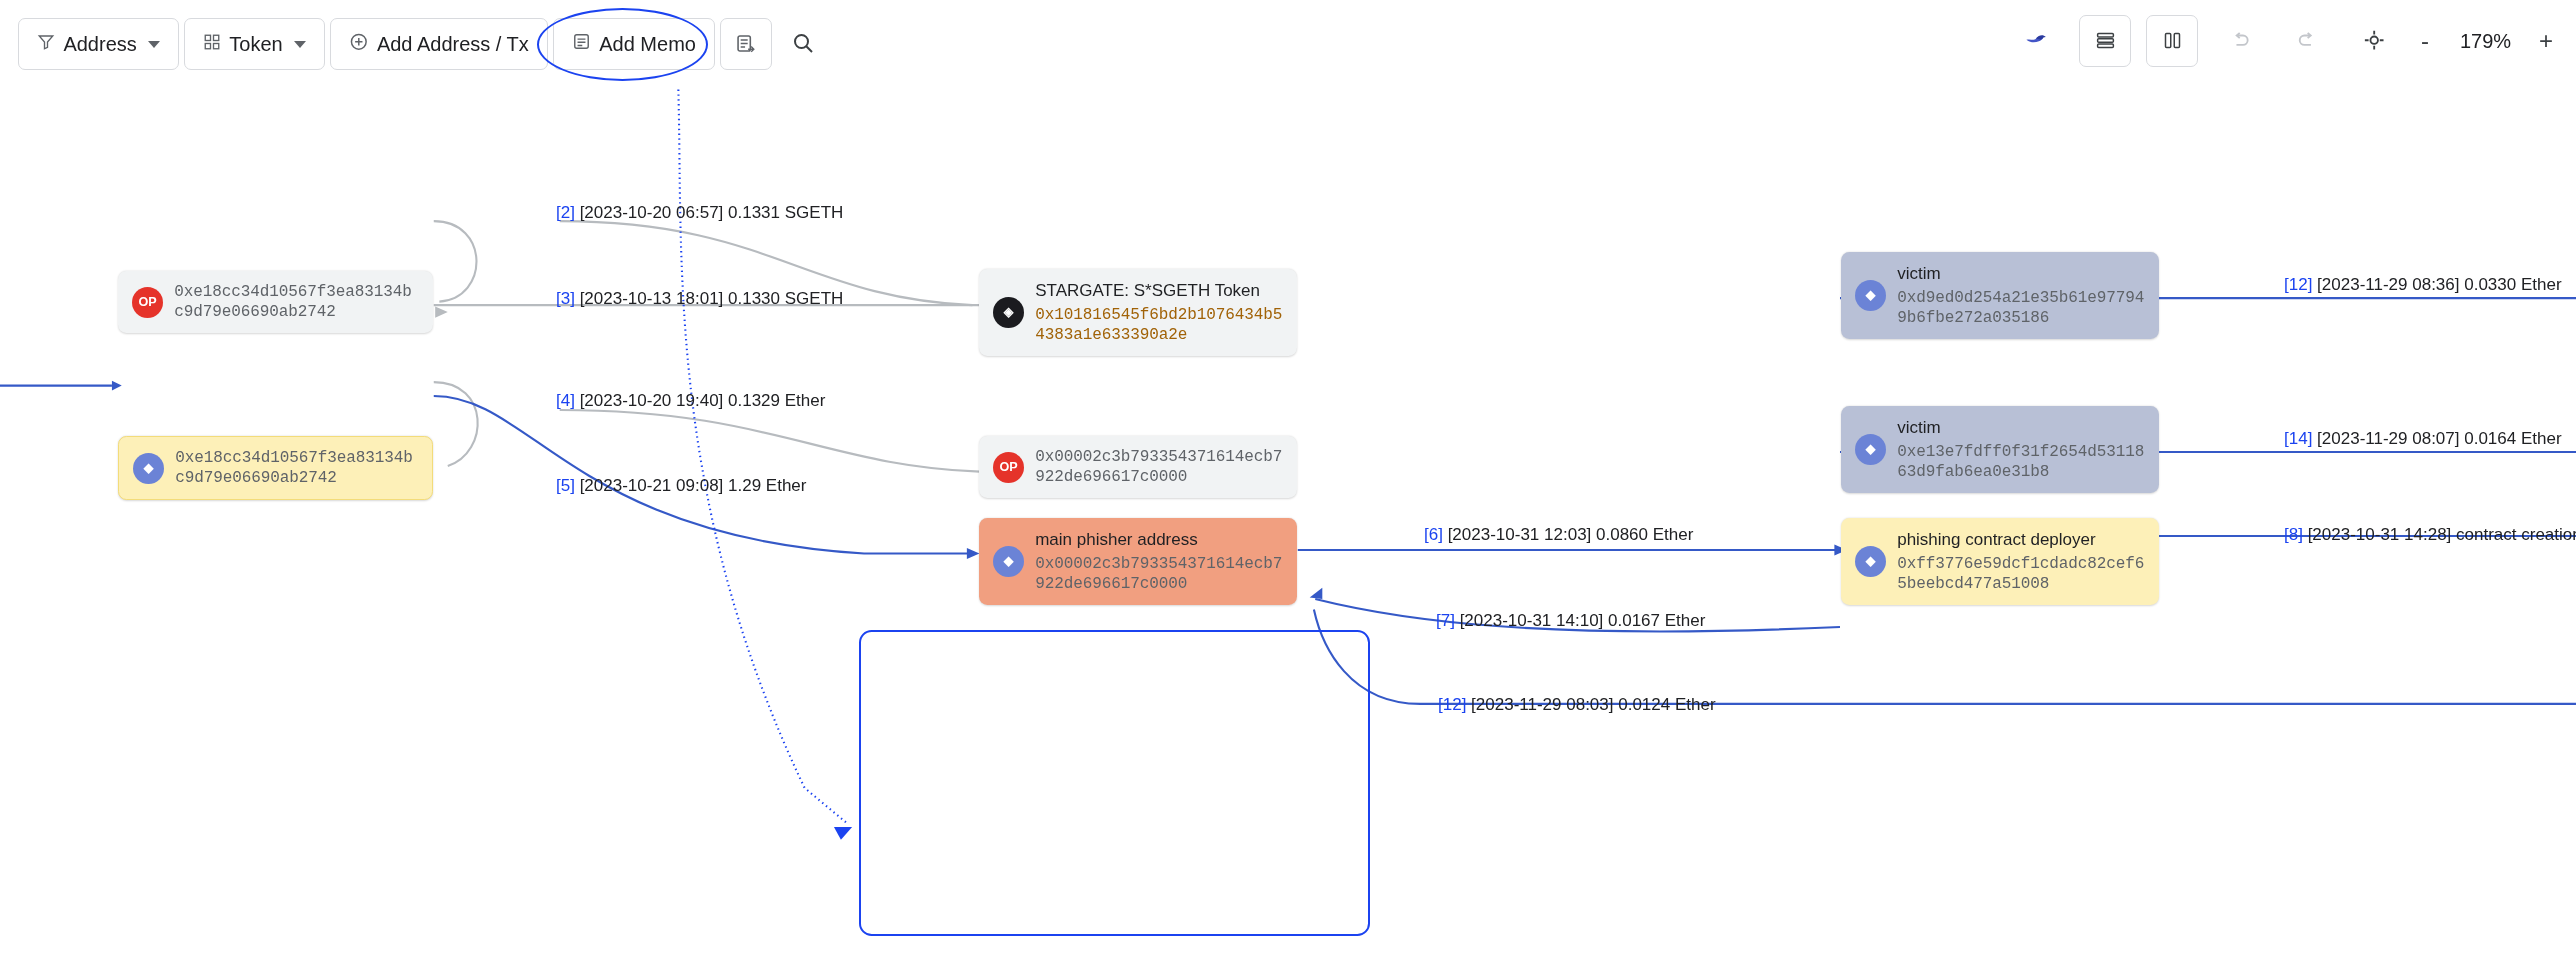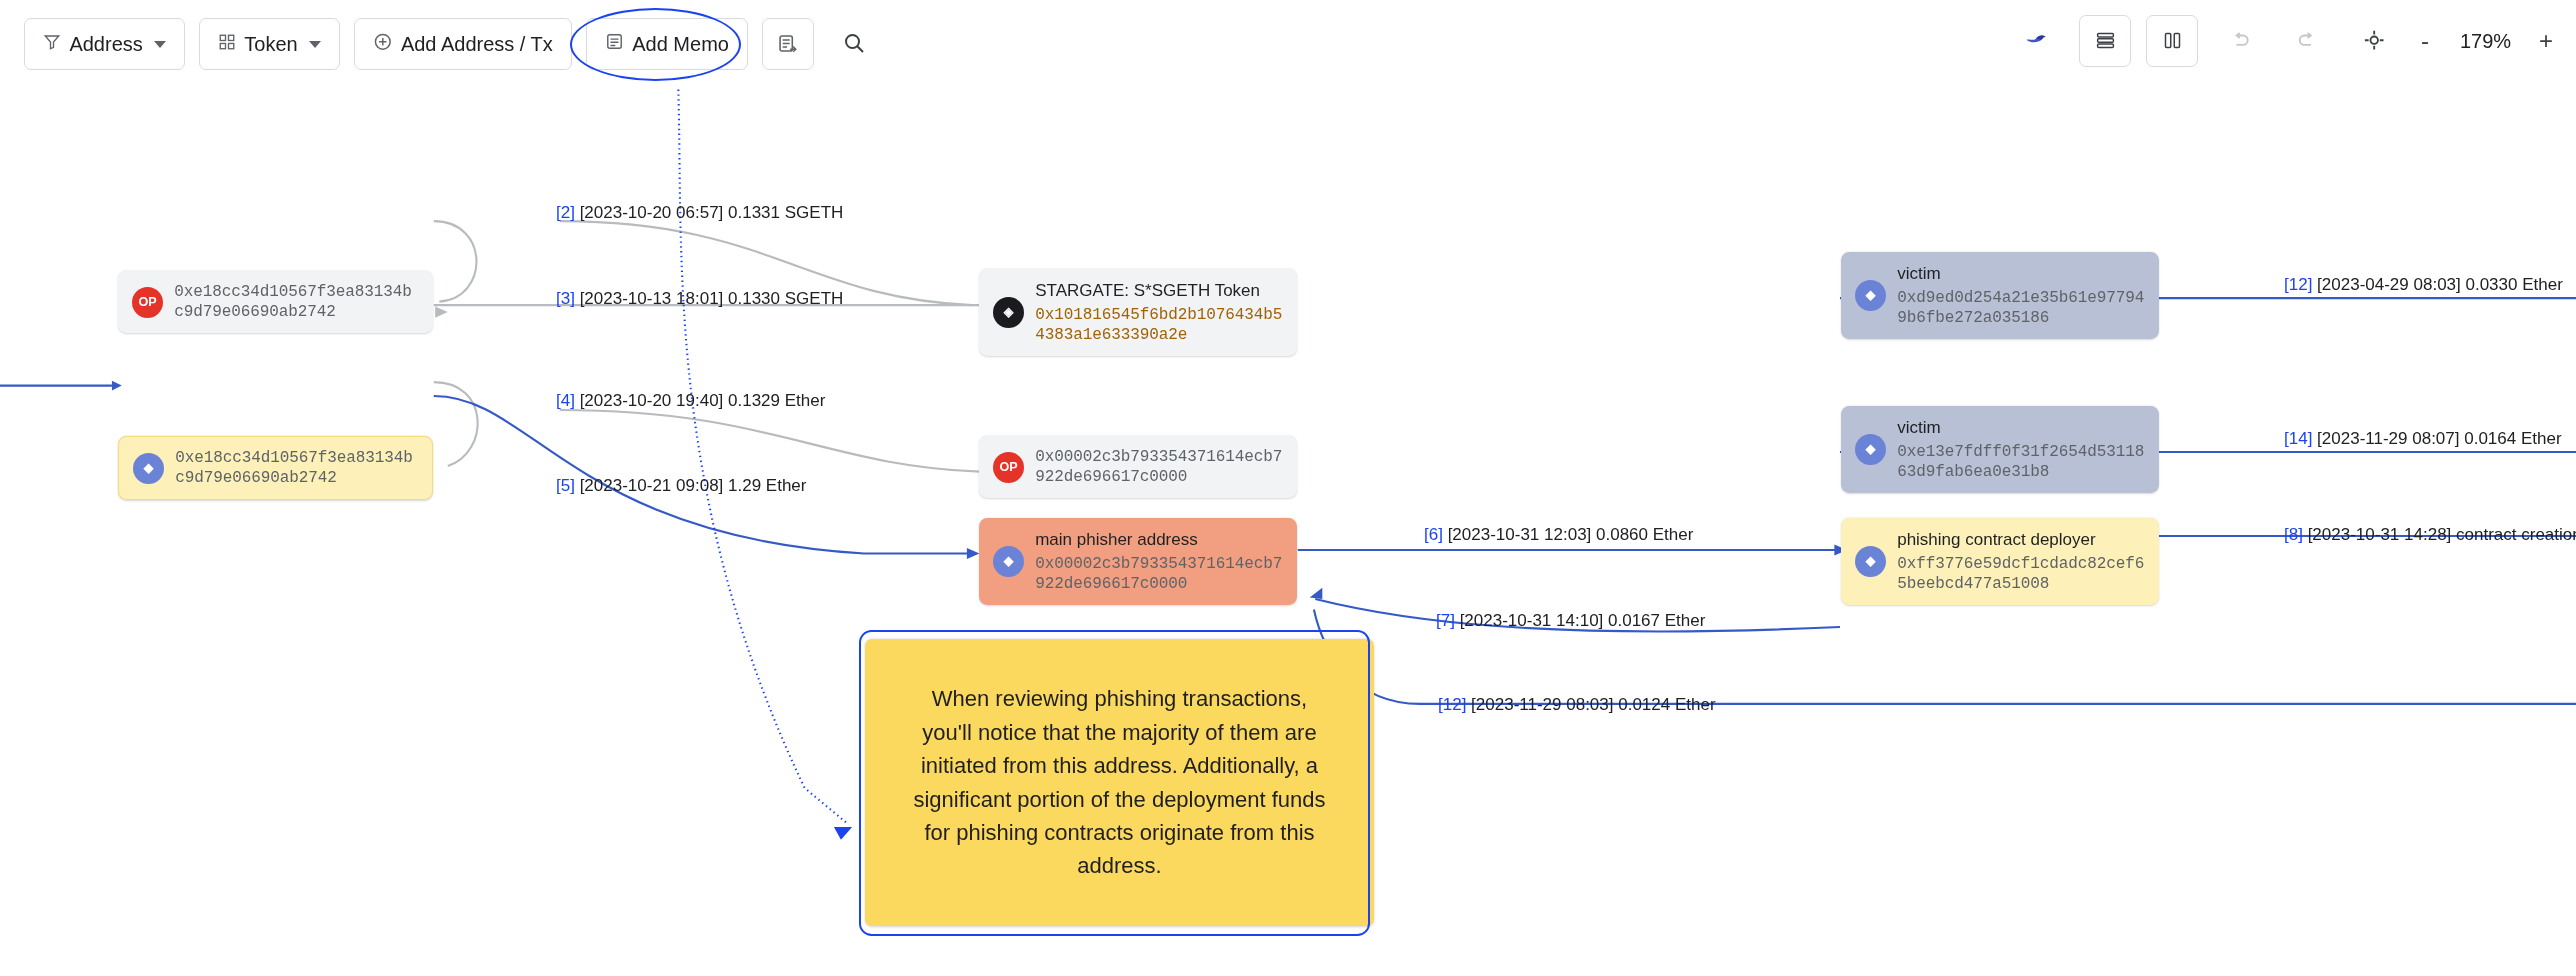--- a/index.html
+++ b/index.html
@@ -11,21 +11,21 @@
     overflow: hidden;
   }
   .app { position: relative; width: 2576px; height: 977px; }
 
   
   .toolbar {
     position: absolute; top: 0; left: 0; width: 2576px; height: 88px;
     background: #ffffff;
     display: flex; align-items: center;
   }
-  .tb-left { display: flex; align-items: center; padding-left: 24px; gap: 14px; }
+  .tb-left { display: flex; align-items: center; padding-left: 18px; gap: 5px; }
   .tb-right { position: absolute; right: 21px; top: 15.4px; display: flex; align-items: center; gap: 15.4px; }
 
   .pill {
     display: flex; align-items: center; gap: 8.4px;
     height: 52px; padding: 0 18px;
     border: 1.4px solid #d8dade; border-radius: 7px;
     background: #fff; color: #202124;
     font-size: 20px; cursor: pointer; white-space: nowrap;
   }
   .pill .cap { font-size: 20px; }
@@ -386,31 +386,28 @@
     <div class="edge-label" style="left:1436px; top:523px;">
       <span class="idx">[7]</span>
       <span>[2023-10-31 14:10] 0.0167 Ether</span>
     </div>
     <div class="edge-label" style="left:1438px; top:607px;">
       <span class="idx">[12]</span>
       <span>[2023-11-29 08:03] 0.0124 Ether</span>
     </div>
     <div class="edge-label" style="left:2284px; top:187px;">
       <span class="idx">[12]</span>
-      <span>[2023-04-29 08:03] 0.0330 Ether</span>
+      <span>[2023-11-29 08:36] 0.0330 Ether</span>
     </div>
     <div class="edge-label" style="left:2284px; top:341px;">
       <span class="idx">[14]</span>
       <span>[2023-11-29 08:07] 0.0164 Ether</span>
     </div>
     <div class="edge-label" style="left:2284px; top:437px;">
       <span class="idx">[8]</span>
       <span>[2023-10-31 14:28] contract creation</span>
     </div>
 
-    <div class="memo-note">
-      <span>When reviewing phishing transactions, you'll notice that the majority of them are initiated from this address. Additionally, a significant portion of the deployment funds for phishing contracts originate from this address.</span>
-    </div>
     <div class="memo-outline"></div>
 
   </div>
 </div>
 
 
 </body></html>

